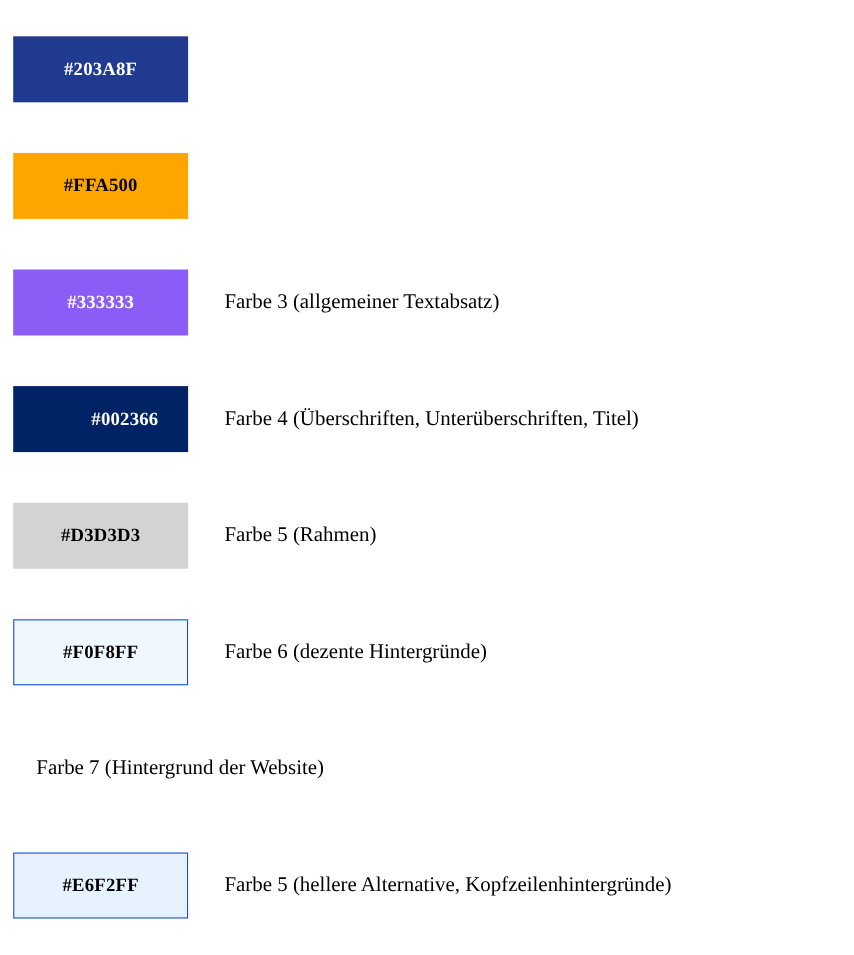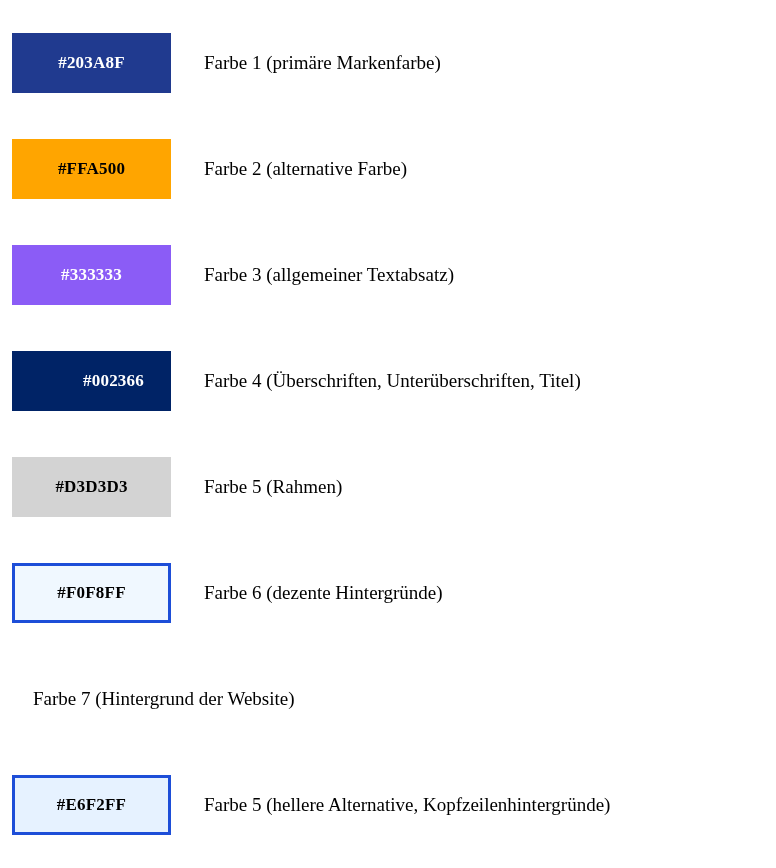--- a/index.html
+++ b/index.html
@@ -40,40 +40,38 @@
     white-space: nowrap;
   }
   .desc {
     font-family: "Liberation Serif", serif;
     font-size: 19px;
     color: #000000;
     margin-left: 33px;
     line-height: 1.2;
   }
   .swatch.bordered {
-    border: 3px solid #1d4ed8;
+    border: 1px solid #1d4ed8;
   }
 </style>
 </head>
 <body style="background: rgb(255, 255, 255);">
 
 <div class="palette">
 
   <div class="swatch-row">
     <div class="swatch" style="background: rgb(32, 58, 143);">
       <span class="swatch-label" style="color: rgb(255, 255, 255);">#203A8F</span>
     </div>
-    <div class="desc">Farbe 1 (primäre Markenfarbe)</div>
   </div>
 
   <div class="swatch-row">
     <div class="swatch" style="background: rgb(255, 165, 0);">
       <span class="swatch-label" style="color: rgb(0, 0, 0);">#FFA500</span>
     </div>
-    <div class="desc">Farbe 2 (alternative Farbe)</div>
   </div>
 
   <div class="swatch-row">
     <div class="swatch" style="background: #8b5cf6;">
       <span class="swatch-label" style="color: rgb(255, 255, 255);">#333333</span>
     </div>
     <div class="desc">Farbe 3 (allgemeiner Textabsatz)</div>
   </div>
 
   <div class="swatch-row">

